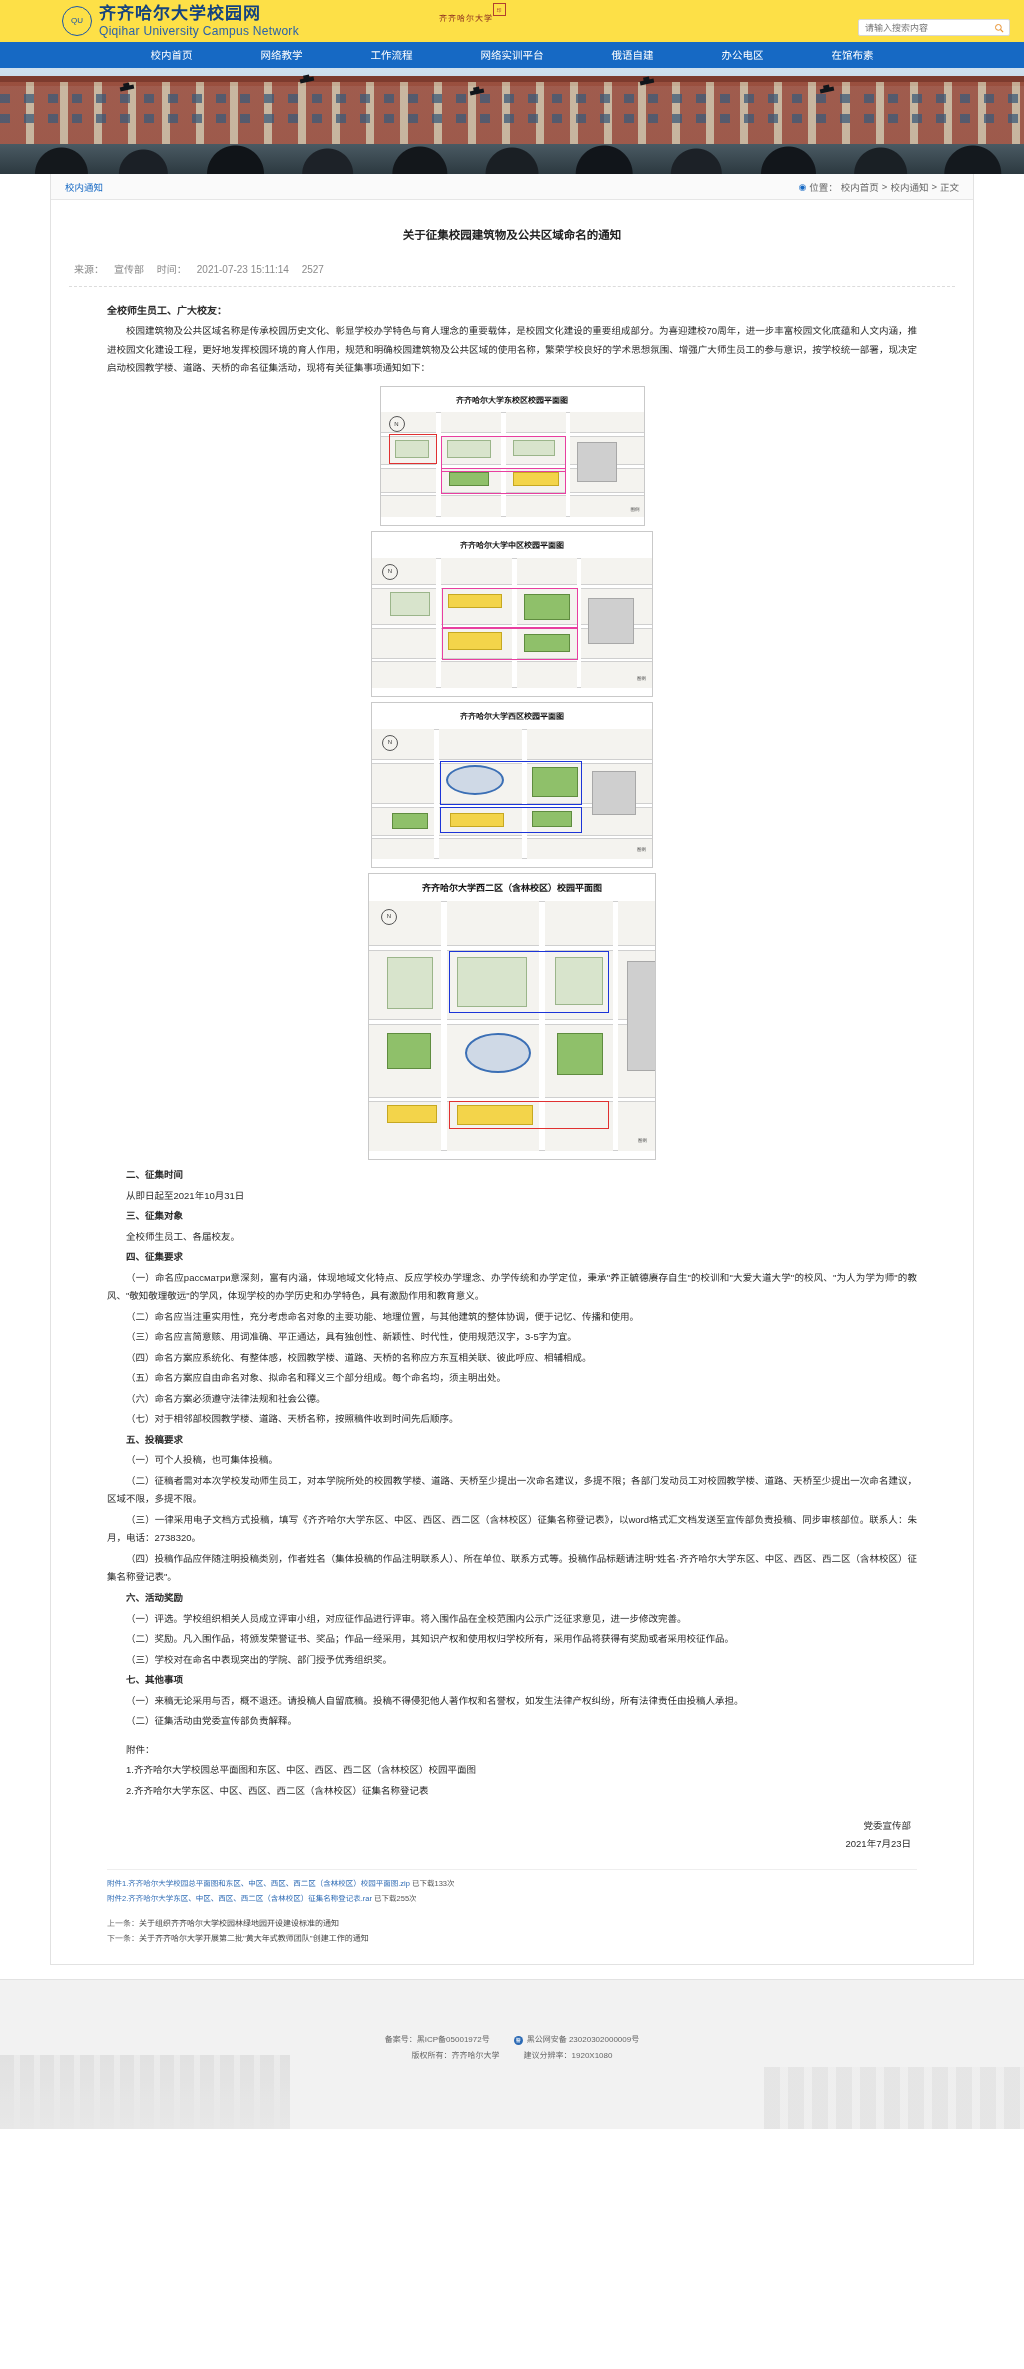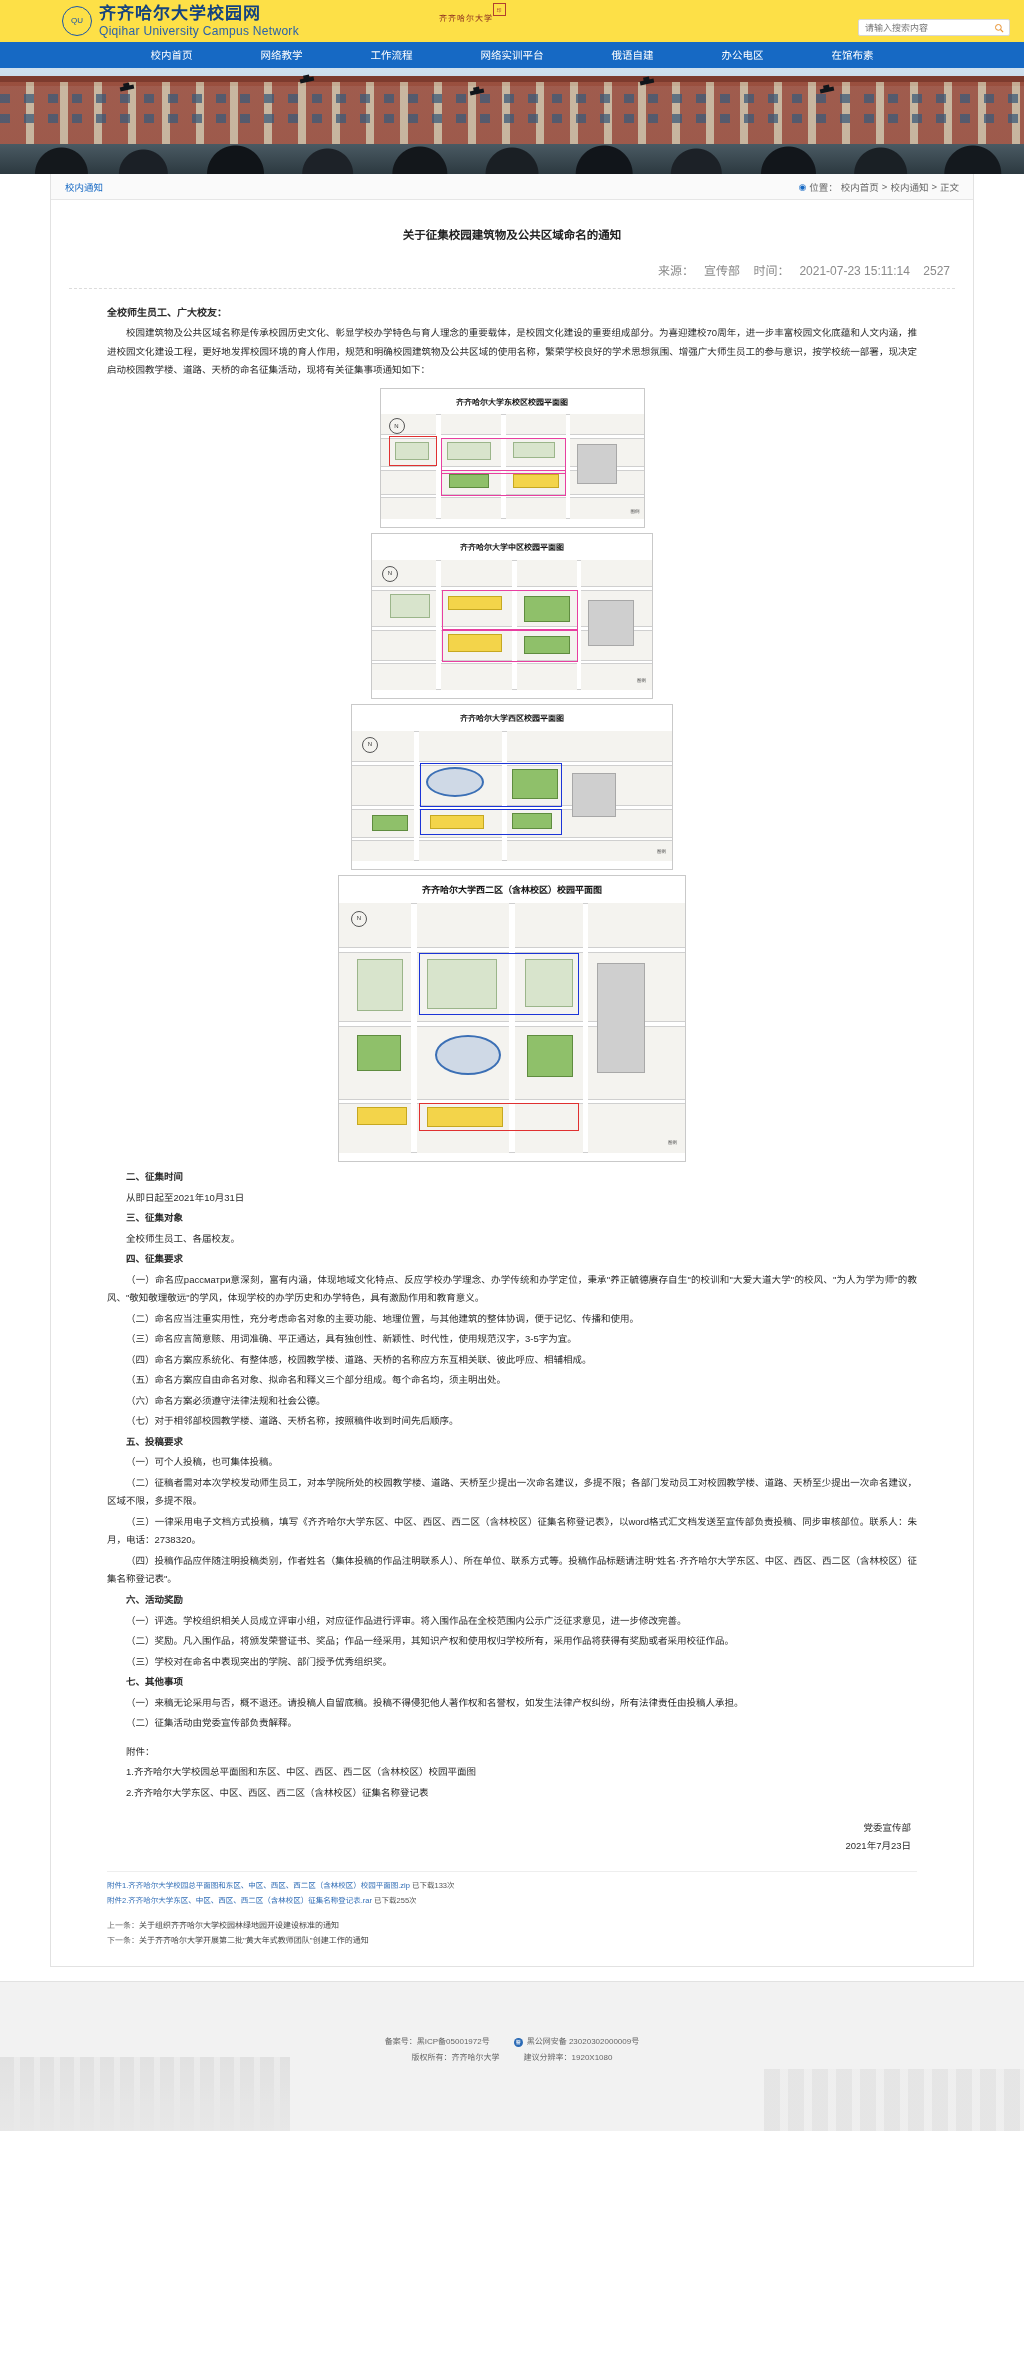--- a/index.html
+++ b/index.html
@@ -216,22 +216,22 @@
 
   .art-title {
     text-align: center;
     font-size: 11.5px;
     font-weight: bold;
     color: #222;
     padding: 18px 60px 9px;
     line-height: 1.6;
   }
   .art-meta {
-    text-align: right;
-    font-size: 12px;
+    text-align: left;
+    font-size: 10px;
     color: #8a8a8a;
     padding-bottom: 10px;
     border-bottom: 1px dashed #dcdcdc;
     margin: 0 18px 14px;
   }
   .art-meta span { margin: 0 5px; }
 
   .art-body {
     padding: 0 56px;
     font-size: 9.5px;
@@ -494,42 +494,42 @@
             <div class="grn" style="left:152px; top:36px; width:46px; height:26px"></div>
             <div class="grn" style="left:152px; top:76px; width:46px; height:18px"></div>
             <div class="gry" style="left:216px; top:40px; width:46px; height:46px"></div>
             <div class="hl-pink" style="left:70px; top:30px; width:136px; height:40px"></div>
             <div class="hl-pink" style="left:70px; top:70px; width:136px; height:32px"></div>
             <div class="compass" style="left:10px; top:6px">N</div>
             <div class="legend" style="right:6px; bottom:5px">图例</div>
           </div>
         </div>
 
-        <div class="fig" style="width:322px">
+        <div class="fig" style="width:282px">
           <div class="fig-title">齐齐哈尔大学西区校园平面图</div>
           <div class="fig-canvas" style="height:130px">
             <div class="rd" style="left:0; top:30px; width:100%; height:5px"></div>
             <div class="rd" style="left:0; top:74px; width:100%; height:5px"></div>
             <div class="rd" style="left:0; top:106px; width:100%; height:4px"></div>
             <div class="rd" style="left:62px; top:0; width:5px; height:100%"></div>
             <div class="rd" style="left:150px; top:0; width:5px; height:100%"></div>
             <div class="trk" style="left:74px; top:36px; width:58px; height:30px"></div>
             <div class="grn" style="left:160px; top:38px; width:46px; height:30px"></div>
             <div class="grn" style="left:160px; top:82px; width:40px; height:16px"></div>
             <div class="grn" style="left:20px; top:84px; width:36px; height:16px"></div>
             <div class="yel" style="left:78px; top:84px; width:54px; height:14px"></div>
             <div class="gry" style="left:220px; top:42px; width:44px; height:44px"></div>
             <div class="hl-blue" style="left:68px; top:32px; width:142px; height:44px"></div>
             <div class="hl-blue" style="left:68px; top:78px; width:142px; height:26px"></div>
             <div class="compass" style="left:10px; top:6px">N</div>
             <div class="legend" style="right:6px; bottom:5px">图例</div>
           </div>
         </div>
 
-        <div class="fig" style="width:348px">
+        <div class="fig" style="width:288px">
           <div class="fig-title" style="font-size:9px">齐齐哈尔大学西二区（含林校区）校园平面图</div>
           <div class="fig-canvas" style="height:250px">
             <div class="rd" style="left:0; top:44px; width:100%; height:6px"></div>
             <div class="rd" style="left:0; top:118px; width:100%; height:6px"></div>
             <div class="rd" style="left:0; top:196px; width:100%; height:5px"></div>
             <div class="rd" style="left:72px; top:0; width:6px; height:100%"></div>
             <div class="rd" style="left:170px; top:0; width:6px; height:100%"></div>
             <div class="rd" style="left:244px; top:0; width:5px; height:100%"></div>
             <div class="blk" style="left:18px; top:56px; width:46px; height:52px"></div>
             <div class="blk" style="left:88px; top:56px; width:70px; height:50px"></div>

